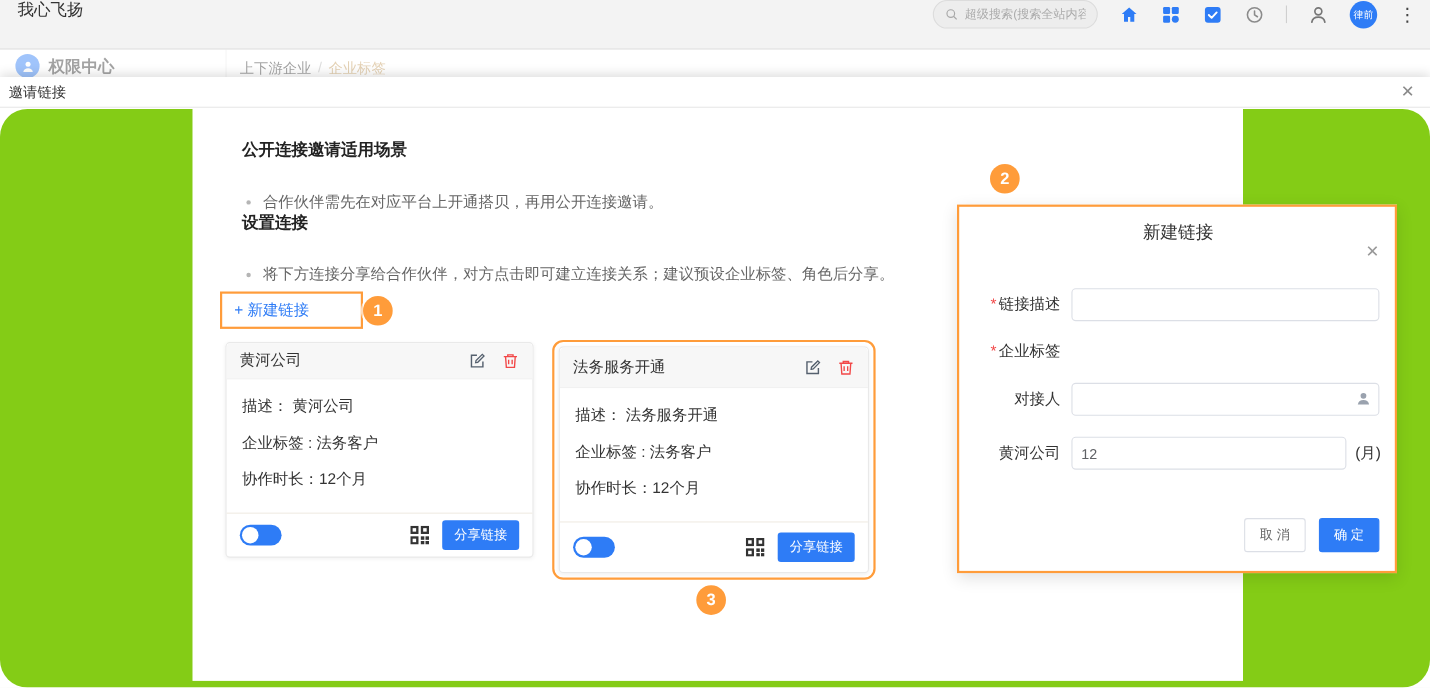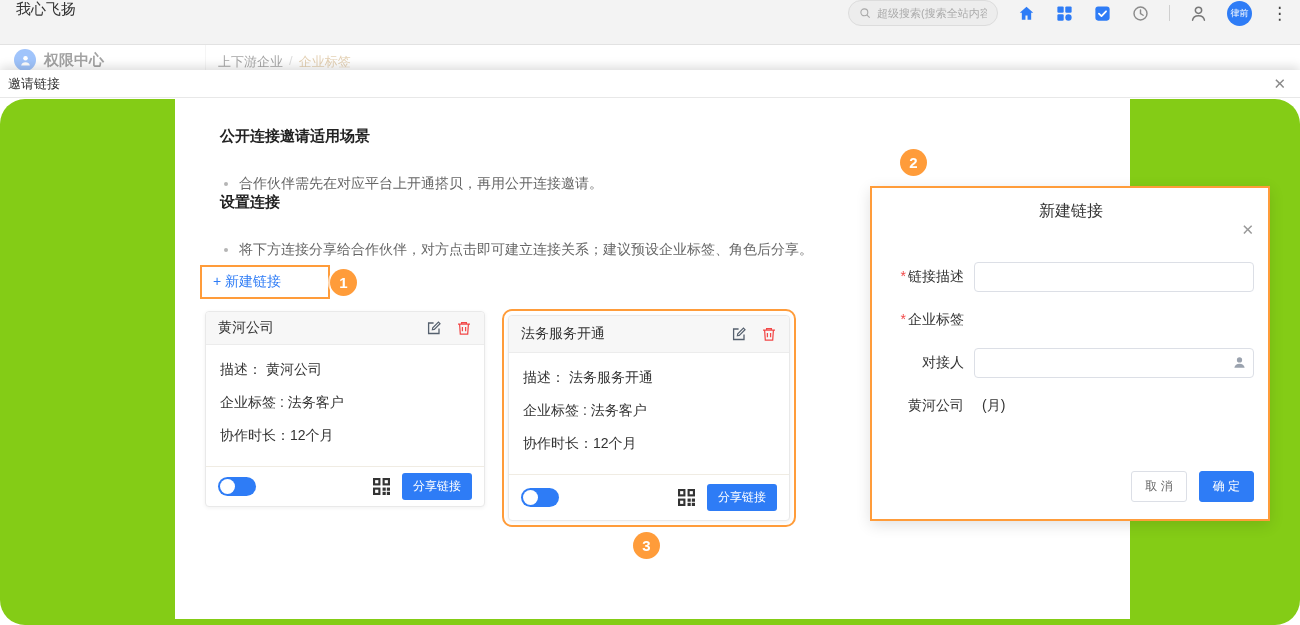--- a/index.html
+++ b/index.html
@@ -378,20 +378,21 @@
             <circle cx="8" cy="5.2" r="2.8" fill="#9aa2ae"></circle>
             <path d="M2.5 13.5c.5-2.9 2.6-4.3 5.5-4.3s5 1.4 5.5 4.3z" fill="#9aa2ae"></path>
           </svg>
         </div>
       </div>
 
       <div class="form-row">
         <div class="form-label">
           <span>黄河公司</span>
         </div>
+        <input class="form-input short-input" value="12" style="">
         <span class="unit-suffix">(月)</span>
       </div>
 
       <div class="dialog-footer">
         <button class="btn btn-cancel">取 消</button>
         <button class="btn btn-confirm">确 定</button>
       </div>
     </div>
   </div>
 </div>

